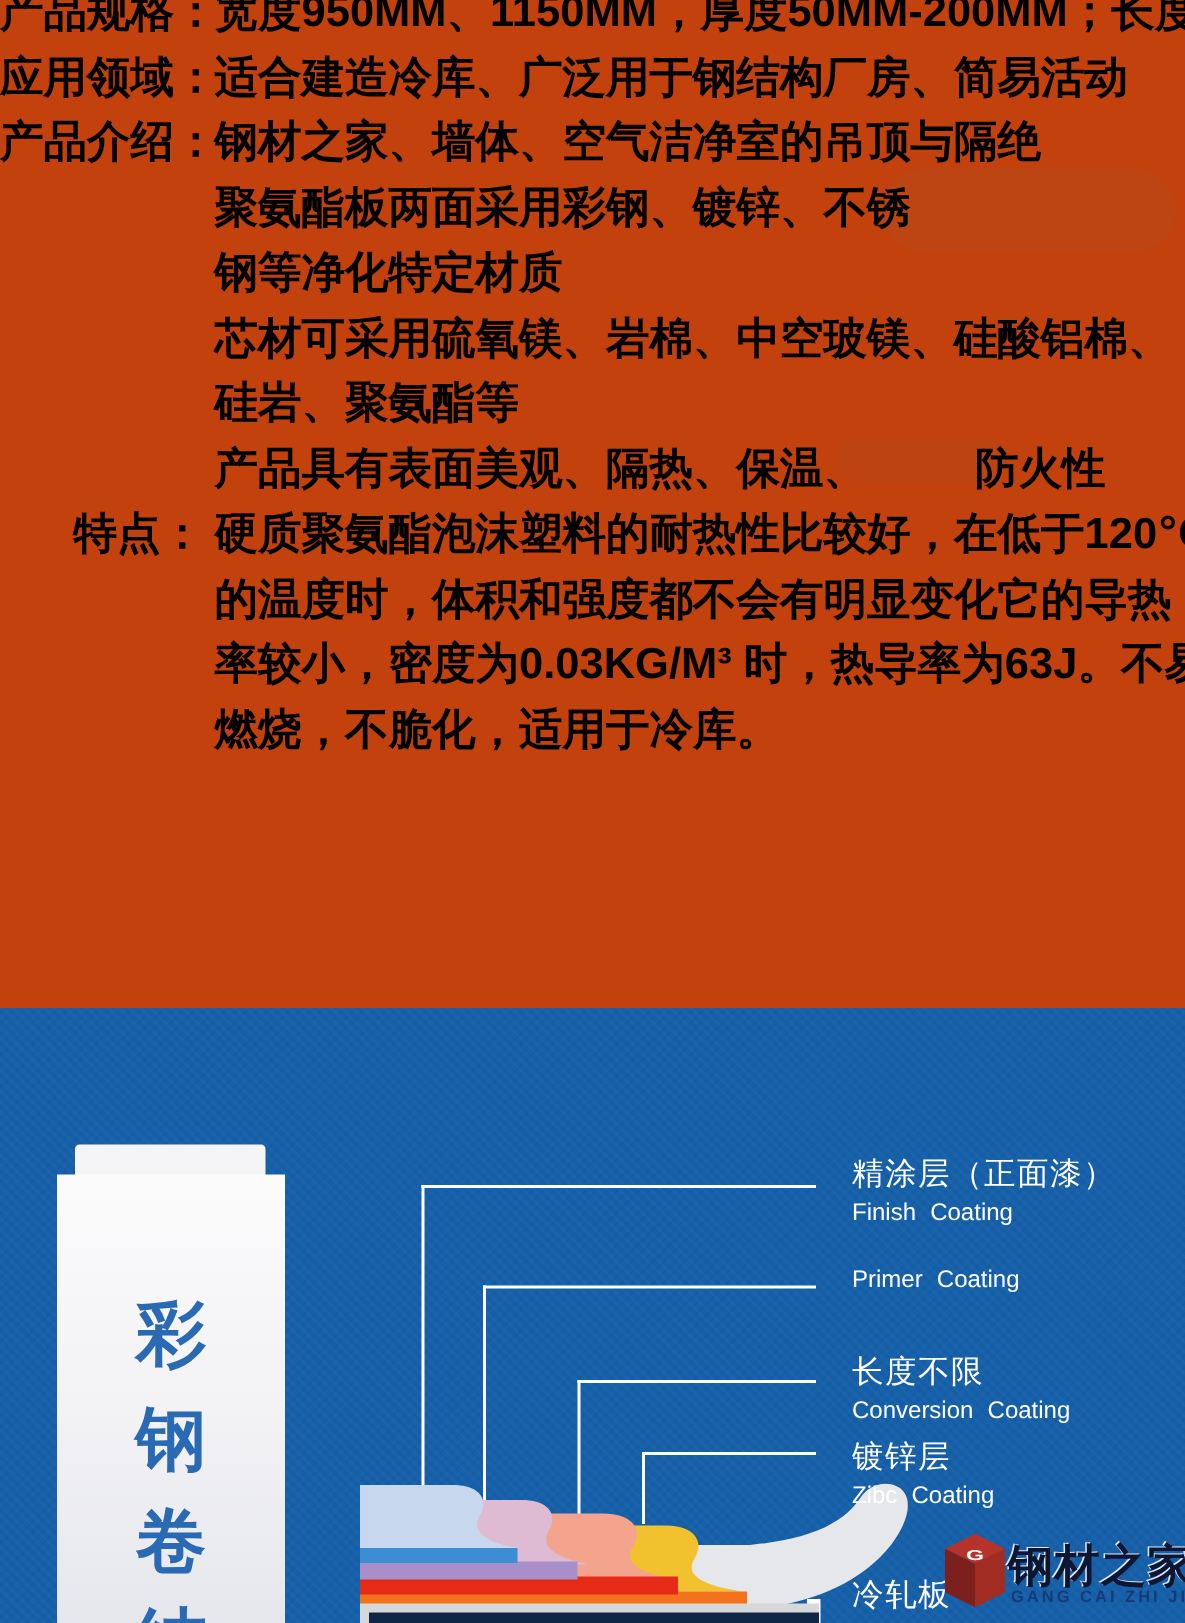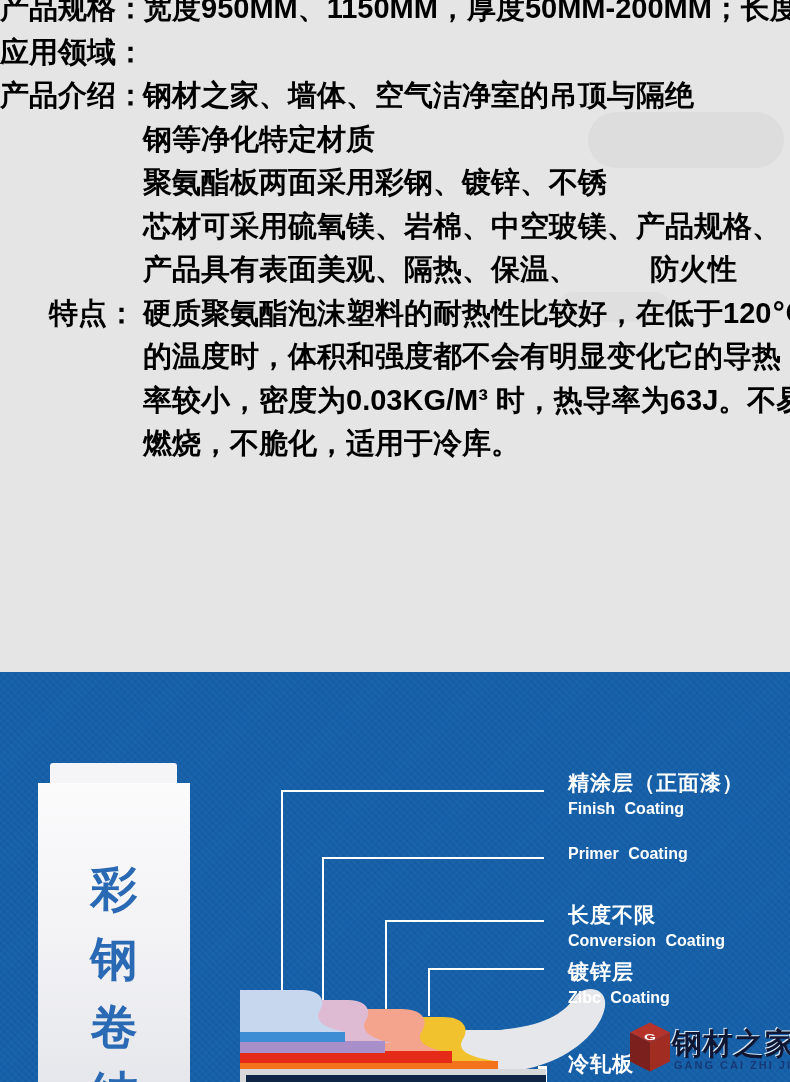--- a/index.html
+++ b/index.html
@@ -1,21 +1,21 @@
 <!DOCTYPE html>
 <html><head>
 <meta charset="utf-8">
 <style>
   html,body{margin:0;padding:0;}
   body{
     width:790px;height:1082px;position:relative;overflow:hidden;background:#fff;
     font-family:"Liberation Sans","DejaVu Sans",sans-serif;
   }
   
-  .top-section{position:absolute;left:0;top:0;width:790px;height:672px;background:#e5e5e5;overflow:hidden;}
+  .top-section{position:absolute;left:0;top:0;width:790px;height:672px;background:#c2410c;overflow:hidden;}
   .info-block{position:absolute;left:0;top:-13px;width:784px;color:#000;font-weight:bold;font-size:29px;line-height:43.5px;}
   .trow{display:flex;align-items:flex-start;}
   .tlabel{width:136px;flex:0 0 136px;text-align:right;white-space:nowrap;}
   .tcontent{margin-left:7px;flex:1;}
   .tline{white-space:nowrap;}
   .gap-after{display:inline-block;margin-left:72px;}
   .smudge{position:absolute;background:rgba(125,125,130,0.07);border-radius:30px;}
   .smudge.s1{left:588px;top:112px;width:196px;height:56px;}
   .smudge.s2{left:558px;top:292px;width:112px;height:30px;background:rgba(125,125,130,0.05);}
   
@@ -34,21 +34,21 @@
   .lead.h1{left:281px;top:118px;width:263px;height:2px;}
   .lead.h2{left:322px;top:185px;width:222px;height:2px;}
   .lead.h3{left:385px;top:248px;width:159px;height:2px;}
   .lead.h4{left:428px;top:296px;width:116px;height:2px;}
   .lead.v1{left:281px;top:118px;width:2px;height:200px;}
   .lead.v2{left:322px;top:185px;width:2px;height:143px;}
   .lead.v3{left:385px;top:248px;width:2px;height:90px;}
   .lead.v4{left:428px;top:296px;width:2px;height:48px;}
   .lead.elbow5{left:538px;top:394px;width:9px;height:16px;}
   .stack-svg{position:absolute;left:230px;top:308px;width:420px;height:102px;}
-  .dlabel{position:absolute;left:568px;color:#fff;font-weight:bold;}
+  .dlabel{position:absolute;left:568px;color:#fff;}
   .dlabel .cn{font-size:21px;line-height:25px;letter-spacing:1px;white-space:nowrap;}
   .dlabel .en{font-size:16px;line-height:25px;word-spacing:5px;white-space:nowrap;margin-top:1px;}
   .g1{top:98px;} .g2{top:168px;} .g3{top:230px;} .g4{top:287px;} .g5{top:379px;}
   .logo-cube{position:absolute;left:630px;top:350px;width:40px;height:50px;}
   .logo-cn{position:absolute;left:672px;top:352px;font-size:30px;font-weight:bold;color:#0e1634;letter-spacing:1px;white-space:nowrap;
            text-shadow:-1px -1px 0 rgba(255,255,255,0.85);}
   .logo-en{position:absolute;left:674px;top:387px;font-size:11px;font-weight:bold;color:#163a78;letter-spacing:2px;white-space:nowrap;}
 </style>
 </head>
 <body>
@@ -59,28 +59,32 @@
 
   <div class="info-block">
     <div class="trow">
       <div class="tlabel">产品规格：</div>
       <div class="tcontent">
         <div class="tline">宽度950MM、1150MM，厚度50MM-200MM；长度不限</div>
       </div>
     </div>
     <div class="trow">
       <div class="tlabel">应用领域：</div>
+      <div class="tcontent">
+        <div class="tline">适合建造冷库、广泛用于钢结构厂房、简易活动</div>
+      </div>
     </div>
     <div class="trow">
       <div class="tlabel">产品介绍：</div>
       <div class="tcontent">
         <div class="tline">钢材之家、墙体、空气洁净室的吊顶与隔绝</div>
+        <div class="tline">聚氨酯板两面采用彩钢、镀锌、不锈</div>
         <div class="tline">钢等净化特定材质</div>
-        <div class="tline">聚氨酯板两面采用彩钢、镀锌、不锈</div>
-        <div class="tline">芯材可采用硫氧镁、岩棉、中空玻镁、产品规格、</div>
+        <div class="tline">芯材可采用硫氧镁、岩棉、中空玻镁、硅酸铝棉、</div>
+        <div class="tline">硅岩、聚氨酯等</div>
         <div class="tline"><span>产品具有表面美观、隔热、保温、</span><span class="gap-after">防火性</span></div>
       </div>
     </div>
     <div class="trow">
       <div class="tlabel">特点：</div>
       <div class="tcontent">
         <div class="tline">硬质聚氨酯泡沫塑料的耐热性比较好，在低于120℃</div>
         <div class="tline">的温度时，体积和强度都不会有明显变化它的导热</div>
         <div class="tline">率较小，密度为0.03KG/M³ 时，热导率为63J。不易</div>
         <div class="tline">燃烧，不脆化，适用于冷库。</div>

